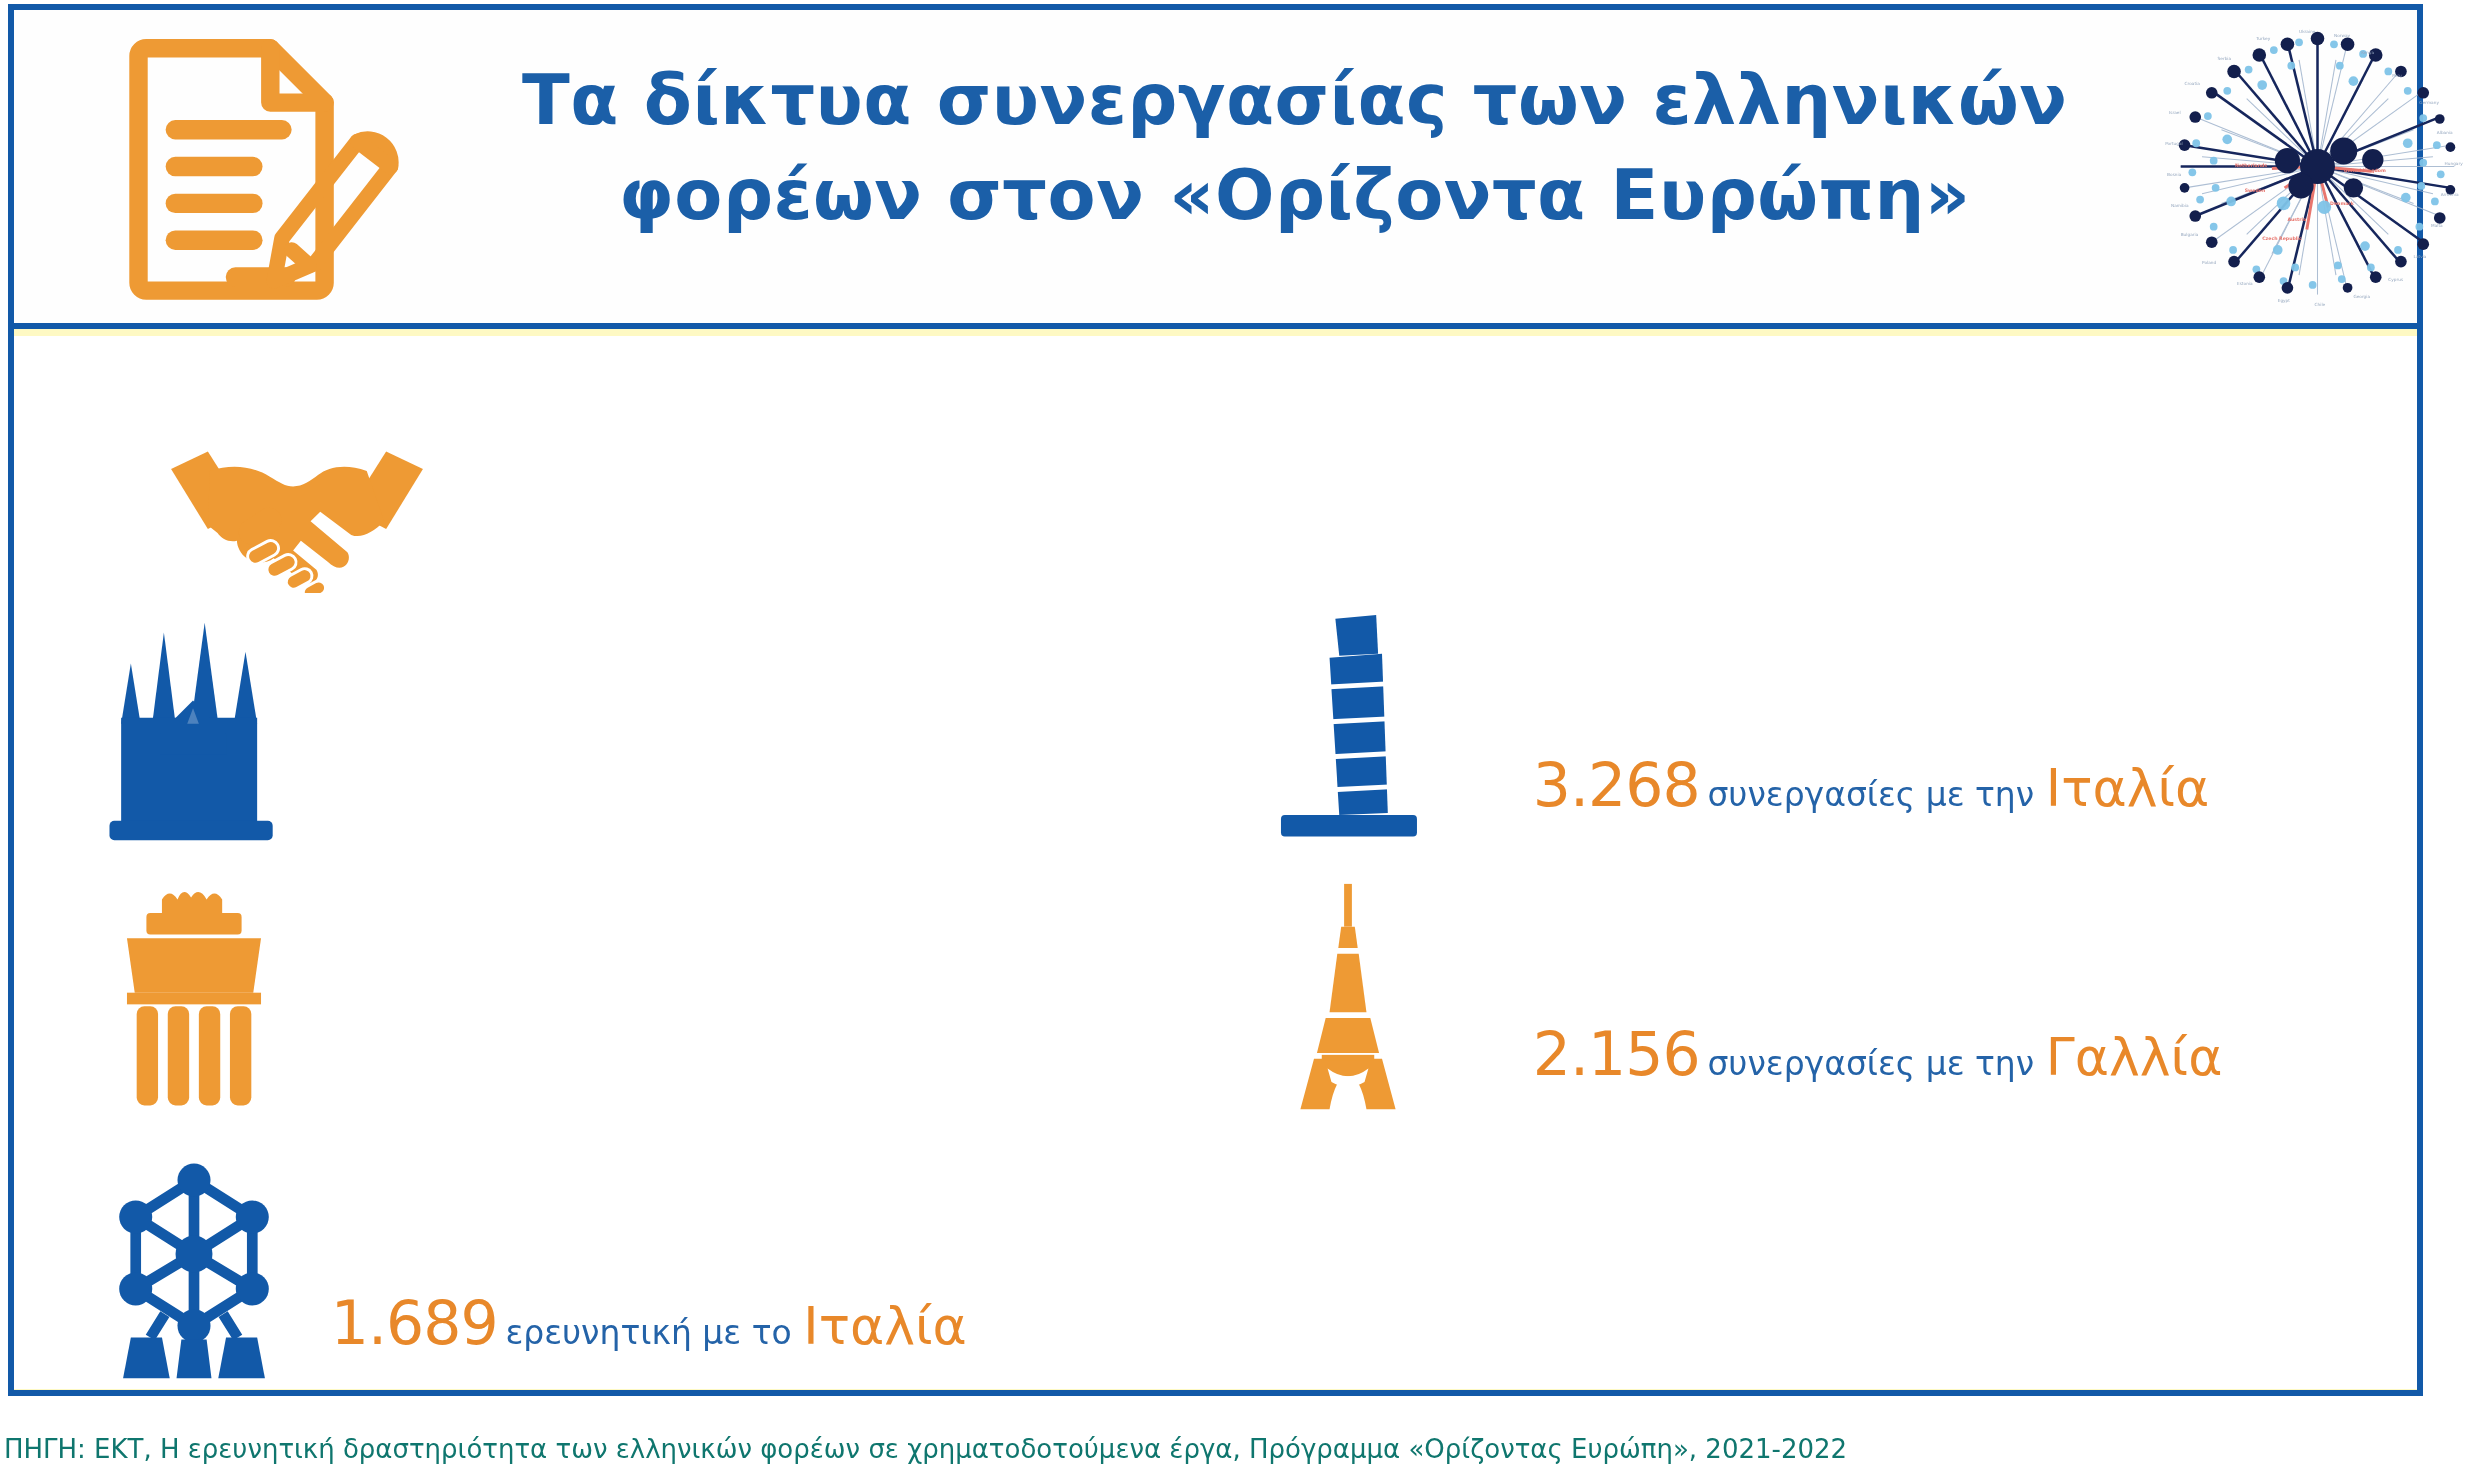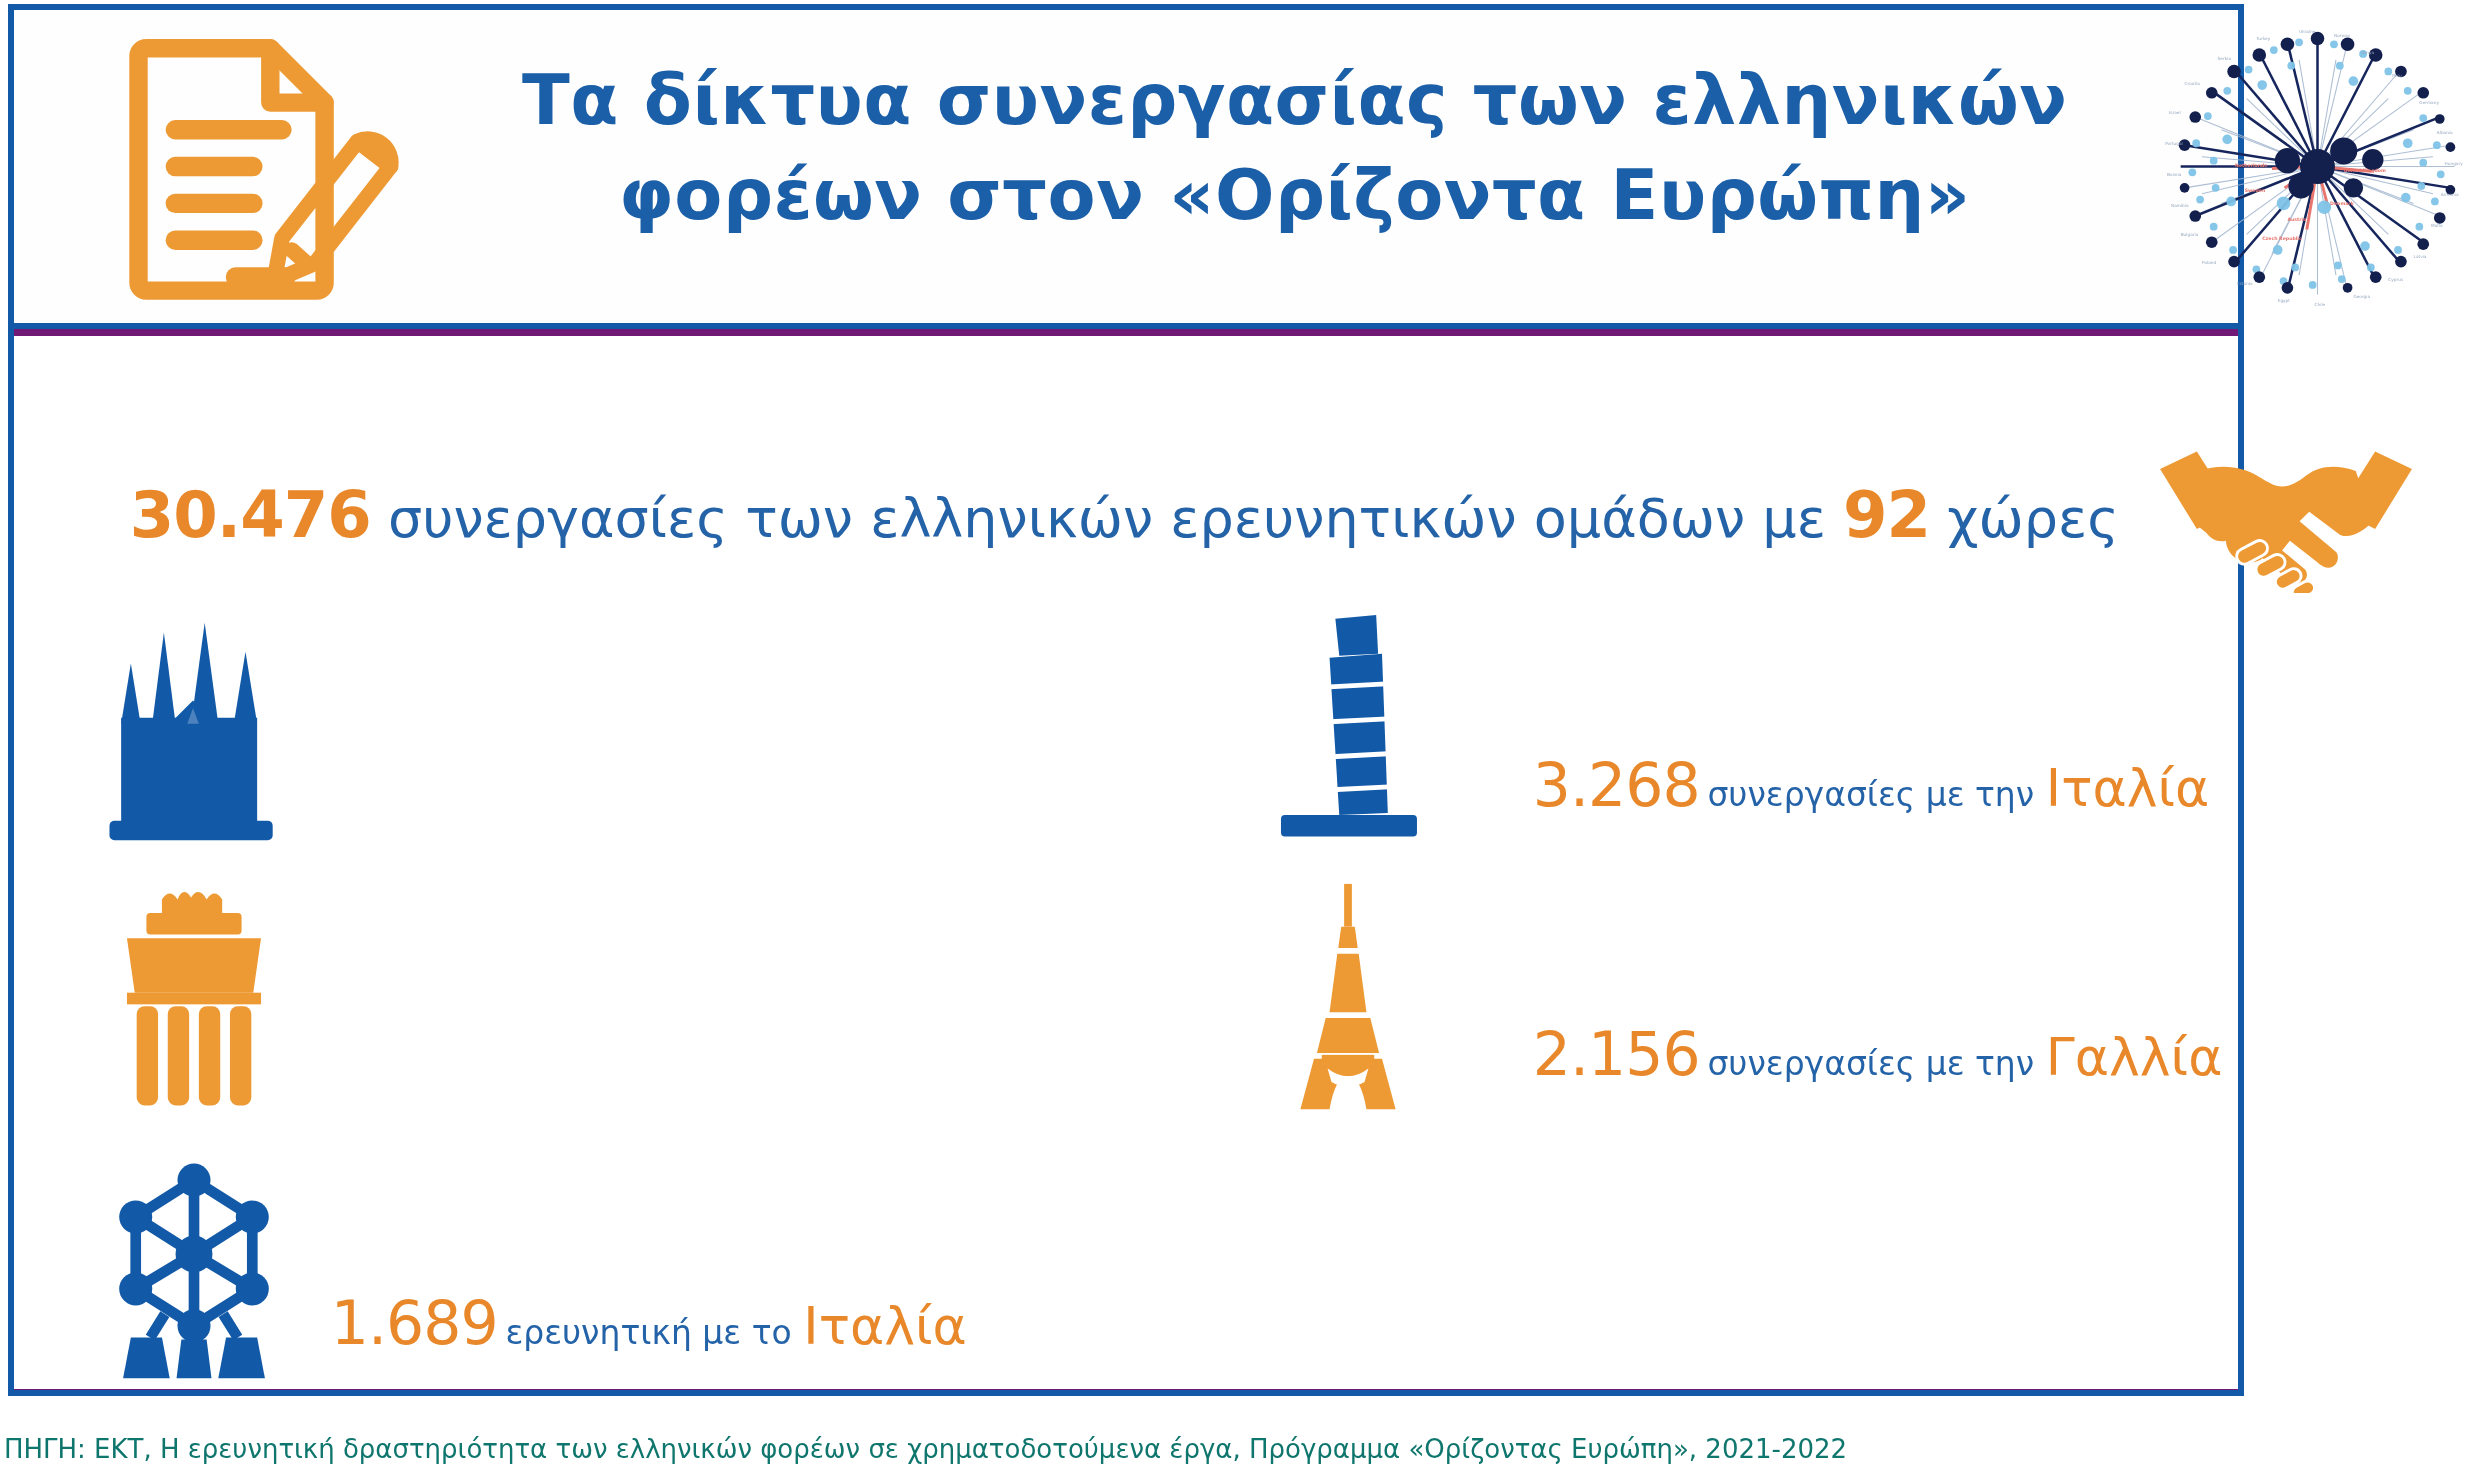--- a/index.html
+++ b/index.html
@@ -22,25 +22,25 @@
     width: 2484px;
     height: 1483px;
     background: #ffffff;
   }
 
   
   .frame {
     position: absolute;
     left: 7.8px;
     top: 3.9px;
-    width: 2236px;
+    width: 2415px;
     height: 1392px;
     border: 6.8px solid #1259A8;
     box-sizing: border-box;
-    background: #701a75;
+    background: #fef9c3;
   }
 
   
   .header {
     position: absolute;
     left: 0; top: 0;
     width: 100%;
     height: 319px;
     box-sizing: border-box;
     border-bottom: 6.8px solid #1259A8;
@@ -406,26 +406,20 @@
             <text x="172" y="190">Denmark</text>
               <text x="102" y="226">Czech Republic</text>
           </g>
         </svg>
       </div>
     </div>
 
     <div class="body-area">
 
       <div class="headline">
-        <div class="headline-text">
-          <span class="big-num">30.476</span>
-          <span>συνεργασίες των ελληνικών ερευνητικών ομάδων με</span>
-          <span class="big-num">92</span>
-          <span>χώρες</span>
-        </div>
         <div class="handshake-icon">
           <svg viewBox="0 0 272 160" width="264" height="155" aria-hidden="true">
             <g fill="#EE9A34">
               <path d="M6 32 L44 14 L82 74 L44 94 Z"></path>
               <path d="M266 32 L228 14 L190 74 L228 94 Z"></path>
               <path d="M46 34 C70 26 92 30 108 40 C118 46 124 50 132 50 C142 50 150 44 158 38 C168 30 186 26 208 34 L226 86 C214 98 202 104 192 100
                        L160 76 L150 86 L188 118 C192 124 188 134 180 134 C176 134 172 132 168 128 L140 106 L132 116 L156 136
                        C160 142 156 150 148 150 C144 150 140 148 136 144 L112 124
                        C104 130 92 130 84 124 C78 120 74 112 74 106 C66 108 58 104 54 98 L44 90 Z"></path>
               <path d="M78 104 C74 98 76 90 82 86 L100 74 C106 70 114 72 118 78 C122 84 120 92 114 96 L96 108 C90 112 82 110 78 104 Z" fill="#EE9A34"></path>

